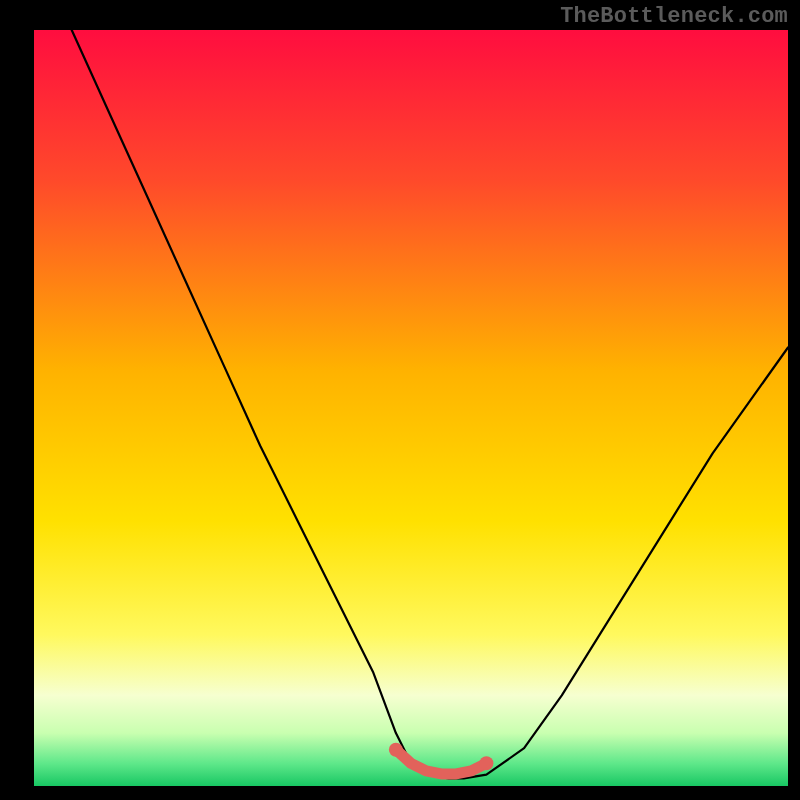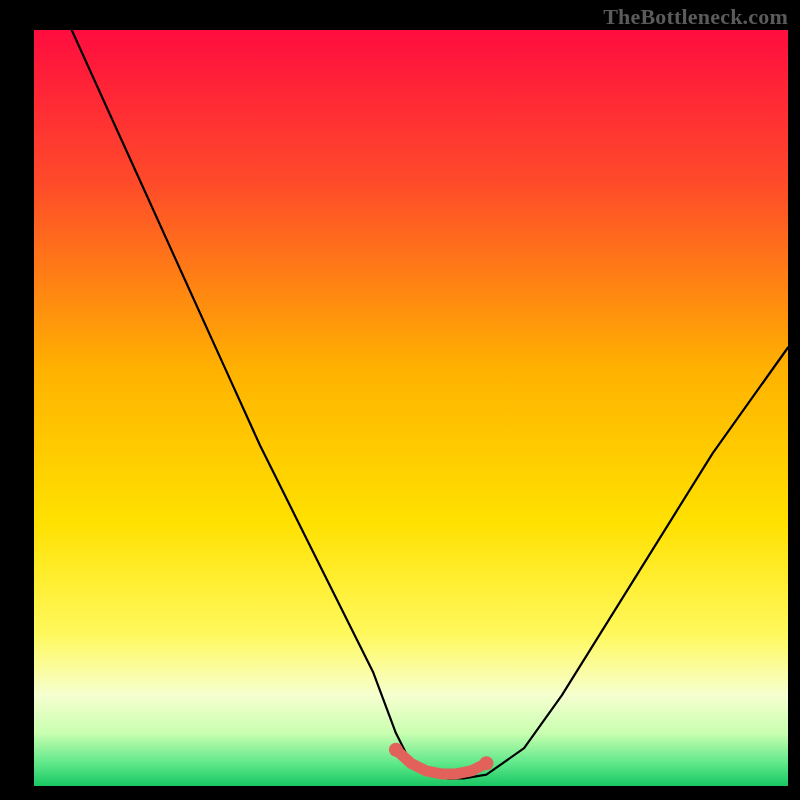--- a/index.html
+++ b/index.html
@@ -13,21 +13,21 @@
   .frame {
     position: relative;
     width: 800px;
     height: 800px;
     background: #000;
   }
   .watermark {
     position: absolute;
     top: 4px;
     right: 12px;
-    font-family: Liberation Serif, serif;
+    font-family: Liberation Mono, monospace;
     font-size: 22px;
     font-weight: 600;
     color: #5b5b5b;
     letter-spacing: 0.2px;
     user-select: none;
   }
   svg {
     display: block;
   }
 </style>

